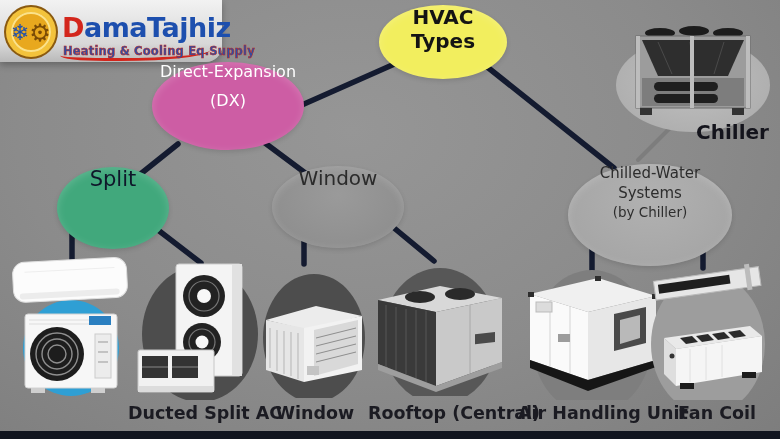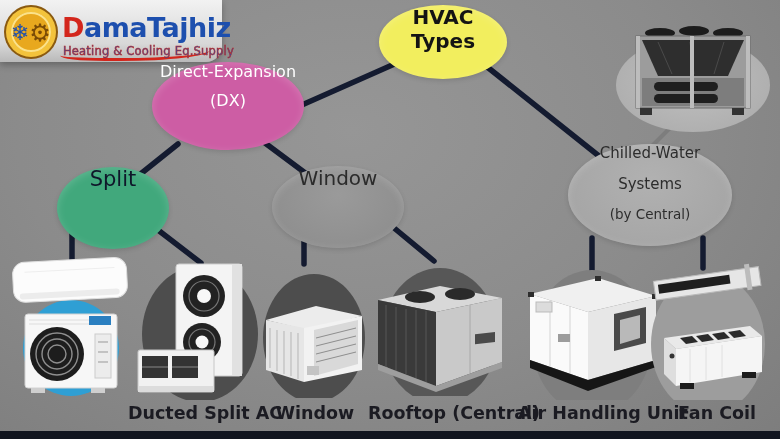--- a/index.html
+++ b/index.html
@@ -15,43 +15,43 @@
   .logo-card{
     position:absolute;left:0;top:0;width:222px;height:62px;
     background:linear-gradient(180deg,#f2f2f2 0%,#d8d8d8 70%,#b9b9b9 100%);
     border-radius:0 0 16px 0;
     box-shadow:0 3px 7px rgba(0,0,0,.28);
   }
   .medallion{position:absolute;left:3px;top:4px;width:56px;height:56px;}
   .brand{position:absolute;left:62px;top:12px;font-size:27px;font-weight:bold;letter-spacing:-.5px;color:#1d4fae;white-space:nowrap;}
   .brand .first{color:#d3261c;}
   .tagline{
-    position:absolute;left:63px;top:44px;font-size:11.5px;font-weight:normal;color:#2a4fa8;
+    position:absolute;left:63px;top:44px;font-size:11.5px;font-weight:bold;color:#2a4fa8;
     -webkit-text-stroke:.5px #c6251b;letter-spacing:.2px;white-space:nowrap;
   }
   .swoosh{position:absolute;left:60px;top:43px;width:150px;height:15px;border-bottom:3px solid #d3261c;border-radius:0 0 60% 30%;}
 
   
   .node{
     position:absolute;border-radius:50%;display:flex;flex-direction:column;
     align-items:center;text-align:center;
     box-shadow:inset 0 2px 8px rgba(255,255,255,.18), 0 2px 5px rgba(0,0,0,.12);
   }
   .node-root{left:379px;top:5px;width:128px;height:74px;background:#f2ee5e;
     font-size:20px;font-weight:bold;color:#141414;}
   .node-dx{left:152px;top:62px;width:152px;height:88px;background:#cd5da4;
     font-size:16px;color:#ffffff;gap:10px;}
   .node-split{left:57px;top:167px;width:112px;height:82px;background:#41a87c;
     font-size:21px;color:#0f172a;}
   .node-package{left:272px;top:166px;width:132px;height:82px;
     background:radial-gradient(ellipse at 50% 35%,#9a9a9a,#8b8b8b);
     font-size:20px;color:#2b2b2b;}
-  .node-chw{left:568px;top:144px;width:164px;height:102px;
+  .node-chw{left:568px;top:164px;width:164px;height:102px;
     background:radial-gradient(ellipse at 50% 35%,#b1b1b1,#a2a2a2);
-    font-size:15px;color:#2d2d2d;gap:13px;}
+    font-size:15px;color:#2d2d2d;gap:2px;}
   .node-chw .small{font-size:13.5px;}
 
   
   .chiller-fig{position:absolute;left:612px;top:20px;width:166px;height:128px;}
   .chiller-blob{position:absolute;left:4px;top:18px;width:154px;height:94px;border-radius:50%;
     background:radial-gradient(ellipse at 50% 45%,#c0c0c0,#a9a9a9);}
   .chiller-img{position:absolute;left:16px;top:2px;}
   .chiller-label{position:absolute;left:84px;top:100px;font-size:20px;font-weight:bold;color:#14141c;white-space:nowrap;}
 
   
@@ -105,21 +105,21 @@
   </div>
   <div class="node node-split">
     <span>Split</span>
   </div>
   <div class="node node-package">
     <span>Window</span>
   </div>
   <div class="node node-chw">
     <span>Chilled-Water</span>
     <span>Systems</span>
-    <span class="small">(by Central)</span>
+    <span class="small">(by Chiller)</span>
   </div>
 
   <div class="chiller-fig">
     <div class="chiller-blob"></div>
     <svg class="chiller-img" width="130" height="100" viewBox="0 0 130 100">
       <ellipse cx="32" cy="11" rx="15" ry="5" fill="#1c1c1c"></ellipse>
       <ellipse cx="66" cy="9" rx="15" ry="5" fill="#1c1c1c"></ellipse>
       <ellipse cx="100" cy="11" rx="15" ry="5" fill="#1c1c1c"></ellipse>
       <rect x="8" y="14" width="114" height="72" fill="#9c9c9c" stroke="#6c6c6c"></rect>
       <polygon points="14,18 116,18 100,54 30,54" fill="#2e2e2e"></polygon>
@@ -128,20 +128,21 @@
       <line x1="96" y1="20" x2="86" y2="52" stroke="#4a4a4a"></line>
       <rect x="14" y="56" width="102" height="28" fill="#7d7d7d"></rect>
       <rect x="26" y="60" width="64" height="9" rx="4.5" fill="#1f1f1f"></rect>
       <rect x="26" y="72" width="64" height="9" rx="4.5" fill="#1f1f1f"></rect>
       <rect x="8" y="14" width="4" height="72" fill="#bdbdbd"></rect>
       <rect x="62" y="14" width="4" height="72" fill="#bdbdbd"></rect>
       <rect x="118" y="14" width="4" height="72" fill="#bdbdbd"></rect>
       <rect x="12" y="86" width="12" height="7" fill="#333"></rect>
       <rect x="104" y="86" width="12" height="7" fill="#333"></rect>
     </svg>
+    <div class="chiller-label">Chiller</div>
   </div>
 
   <div class="product" style="left:5px;top:250px">
     <svg width="132" height="150" viewBox="0 0 132 150">
       <circle cx="66" cy="98" r="48" fill="#2f9fd4"></circle>
       <g transform="rotate(-3 64 30)">
         <rect x="8" y="10" width="114" height="40" rx="12" fill="#fcfcfc" stroke="#dedede"></rect>
         <rect x="14" y="41" width="100" height="6" rx="3" fill="#ececec"></rect>
         <line x1="20" y1="20" x2="110" y2="20" stroke="#eee"></line>
       </g>

